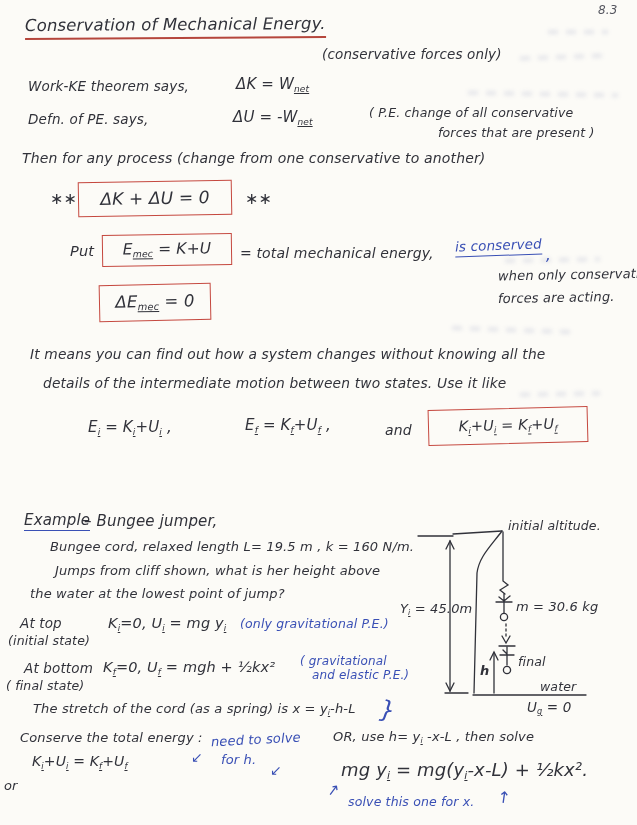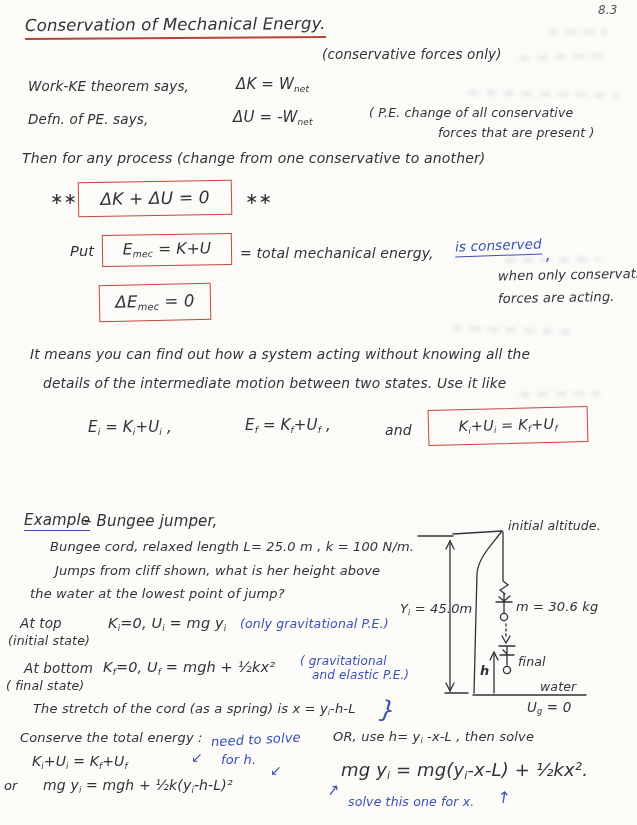--- a/index.html
+++ b/index.html
@@ -3,21 +3,21 @@
 <meta charset="utf-8">
 <style>
   html,body{margin:0;padding:0;background:#e9e9e9;}
   .page{
     position:relative;width:637px;height:825px;margin:0 auto;
     background:#fcfbf7;overflow:hidden;
     font-family:"DejaVu Sans",sans-serif;font-style:italic;
     color:#31323a;letter-spacing:.15px;
   }
   .t{position:absolute;white-space:nowrap;font-size:13.5px;line-height:1.15;}
-  sub{font-size:.6em;vertical-align:-.3em;font-style:italic;}
+  sub{font-size:.6em;vertical-align:-.3em;font-style:italic;text-decoration:underline;}
   .blue{color:#3a50b5;}
   .sm{font-size:12.5px;}
   .eq{font-size:15px;}
   .rbox{
     position:absolute;display:flex;align-items:center;justify-content:center;
     border:1.7px solid #c5483f;background:transparent;
   }
   .red-underline{border-bottom:2px solid #b5463c;padding-bottom:2px;}
   .blue-underline{border-bottom:1.4px solid #3a50b5;padding-bottom:1px;}
   .smudge{
@@ -66,54 +66,53 @@
   </div>
   <div class="t" style="left:240px;top:245px;font-size:14px;">=  total mechanical energy,</div>
   <div class="t blue blue-underline" style="left:455px;top:238px;font-size:13.5px;transform:rotate(-2deg);">is conserved</div>
   <div class="t blue" style="left:546px;top:247px;font-size:15px;">,</div>
   <div class="t" style="left:498px;top:268px;font-size:13px;transform:rotate(-1deg);">when only conservative</div>
   <div class="t" style="left:498px;top:291px;font-size:13px;transform:rotate(-1deg);">forces are acting.</div>
   <div class="rbox" style="left:99px;top:284px;width:110px;height:35px;transform:rotate(-1.2deg);">
     <span class="t" style="position:static;font-size:16.5px;">ΔE<sub>mec</sub> = 0</span>
   </div>
 
-  <div class="t" style="left:30px;top:347px;font-size:13.8px;">It means you can find out how a system acting without knowing all the</div>
+  <div class="t" style="left:30px;top:347px;font-size:13.8px;">It means you can find out how a system changes without knowing all the</div>
   <div class="t" style="left:43px;top:376px;font-size:13.8px;">details of the intermediate motion between two states. Use it like</div>
 
   <div class="t eq" style="left:88px;top:419px;">E<sub>i</sub> = K<sub>i</sub>+U<sub>i</sub> ,</div>
   <div class="t eq" style="left:245px;top:417px;">E<sub>f</sub> = K<sub>f</sub>+U<sub>f</sub> ,</div>
   <div class="t" style="left:385px;top:422px;font-size:14px;">and</div>
   <div class="rbox" style="left:428px;top:408px;width:158px;height:34px;transform:rotate(-1.5deg);">
     <span class="t" style="position:static;font-size:14.5px;">K<sub>i</sub>+U<sub>i</sub> = K<sub>f</sub>+U<sub>f</sub></span>
   </div>
 
   <div class="t blue-underline" style="left:24px;top:512px;font-size:15px;">Example</div>
   <div class="t" style="left:84px;top:513px;font-size:15px;">– Bungee jumper,</div>
-  <div class="t" style="left:50px;top:540px;font-size:13px;">Bungee cord, relaxed length L= 25.0 m ,  k = 100 N/m.</div>
+  <div class="t" style="left:50px;top:540px;font-size:13px;">Bungee cord, relaxed length L= 19.5 m ,  k = 160 N/m.</div>
   <div class="t" style="left:55px;top:564px;font-size:13px;">Jumps from cliff shown, what is her height above</div>
   <div class="t" style="left:30px;top:587px;font-size:13px;">the water at the lowest point of jump?</div>
 
   <div class="t" style="left:20px;top:616px;">At top</div>
   <div class="t" style="left:8px;top:634px;font-size:12.5px;">(initial state)</div>
   <div class="t" style="left:108px;top:615px;font-size:14.5px;">K<sub>i</sub>=0,  U<sub>i</sub> = mg y<sub>i</sub></div>
   <div class="t blue" style="left:240px;top:617px;font-size:12.5px;">(only gravitational P.E.)</div>
 
   <div class="t" style="left:24px;top:661px;">At bottom</div>
   <div class="t" style="left:6px;top:679px;font-size:12.5px;">( final state)</div>
   <div class="t" style="left:103px;top:659px;font-size:14.5px;">K<sub>f</sub>=0,  U<sub>f</sub> = mgh + ½kx²</div>
   <div class="t blue" style="left:300px;top:655px;font-size:12px;">( gravitational</div>
   <div class="t blue" style="left:312px;top:669px;font-size:12px;">and elastic P.E.)</div>
 
   <div class="t" style="left:33px;top:702px;font-size:13px;">The stretch of the cord (as a spring) is  x = y<sub>i</sub>-h-L</div>
   <div class="t blue" style="left:380px;top:697px;font-size:24px;transform:rotate(8deg);">}</div>
 
   <div class="t" style="left:20px;top:731px;font-size:13px;">Conserve the total energy :</div>
   <div class="t" style="left:32px;top:753px;font-size:14px;">K<sub>i</sub>+U<sub>i</sub> = K<sub>f</sub>+U<sub>f</sub></div>
   <div class="t" style="left:4px;top:779px;font-size:13px;">or</div>
-  <div class="t" style="left:43px;top:777px;font-size:14px;">mg y<sub>i</sub> = mgh + ½k(y<sub>i</sub>-h-L)²</div>
 
   <div class="t blue" style="left:191px;top:749px;font-size:14px;">↙</div>
   <div class="t blue" style="left:211px;top:733px;font-size:13px;transform:rotate(-3deg);">need to solve</div>
   <div class="t blue" style="left:221px;top:753px;font-size:13px;">for h.</div>
   <div class="t blue" style="left:270px;top:762px;font-size:14px;">↙</div>
 
   <div class="t" style="left:333px;top:730px;font-size:13px;">OR, use  h= y<sub>i</sub> -x-L , then solve</div>
   <div class="t" style="left:341px;top:760px;font-size:18px;">mg y<sub>i</sub> = mg(y<sub>i</sub>-x-L) + ½kx².</div>
   <div class="t blue" style="left:327px;top:782px;font-size:15px;transform:rotate(-8deg);">↗</div>
   <div class="t blue" style="left:348px;top:795px;font-size:12.5px;">solve this one for x.</div>

